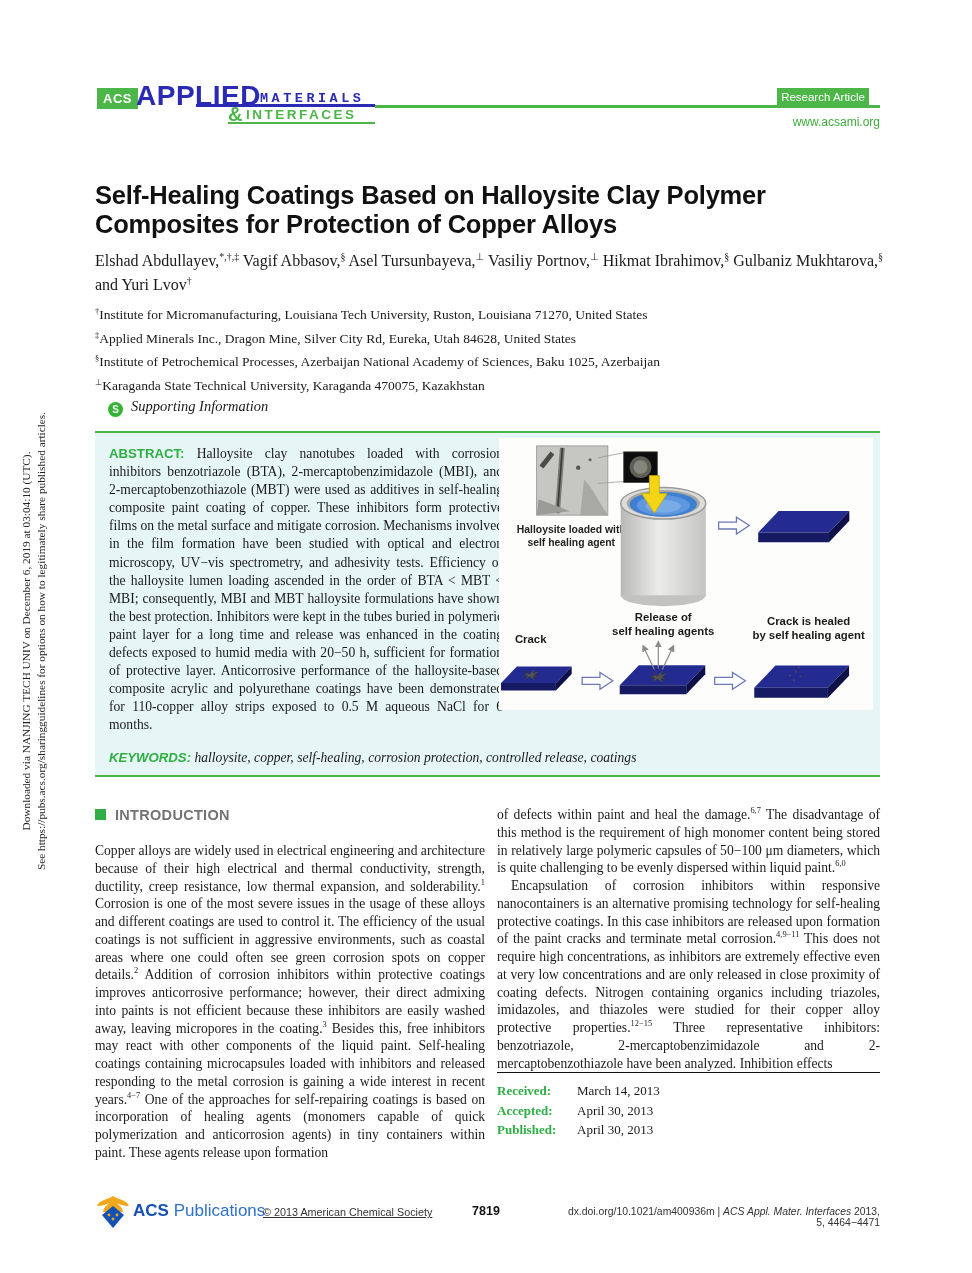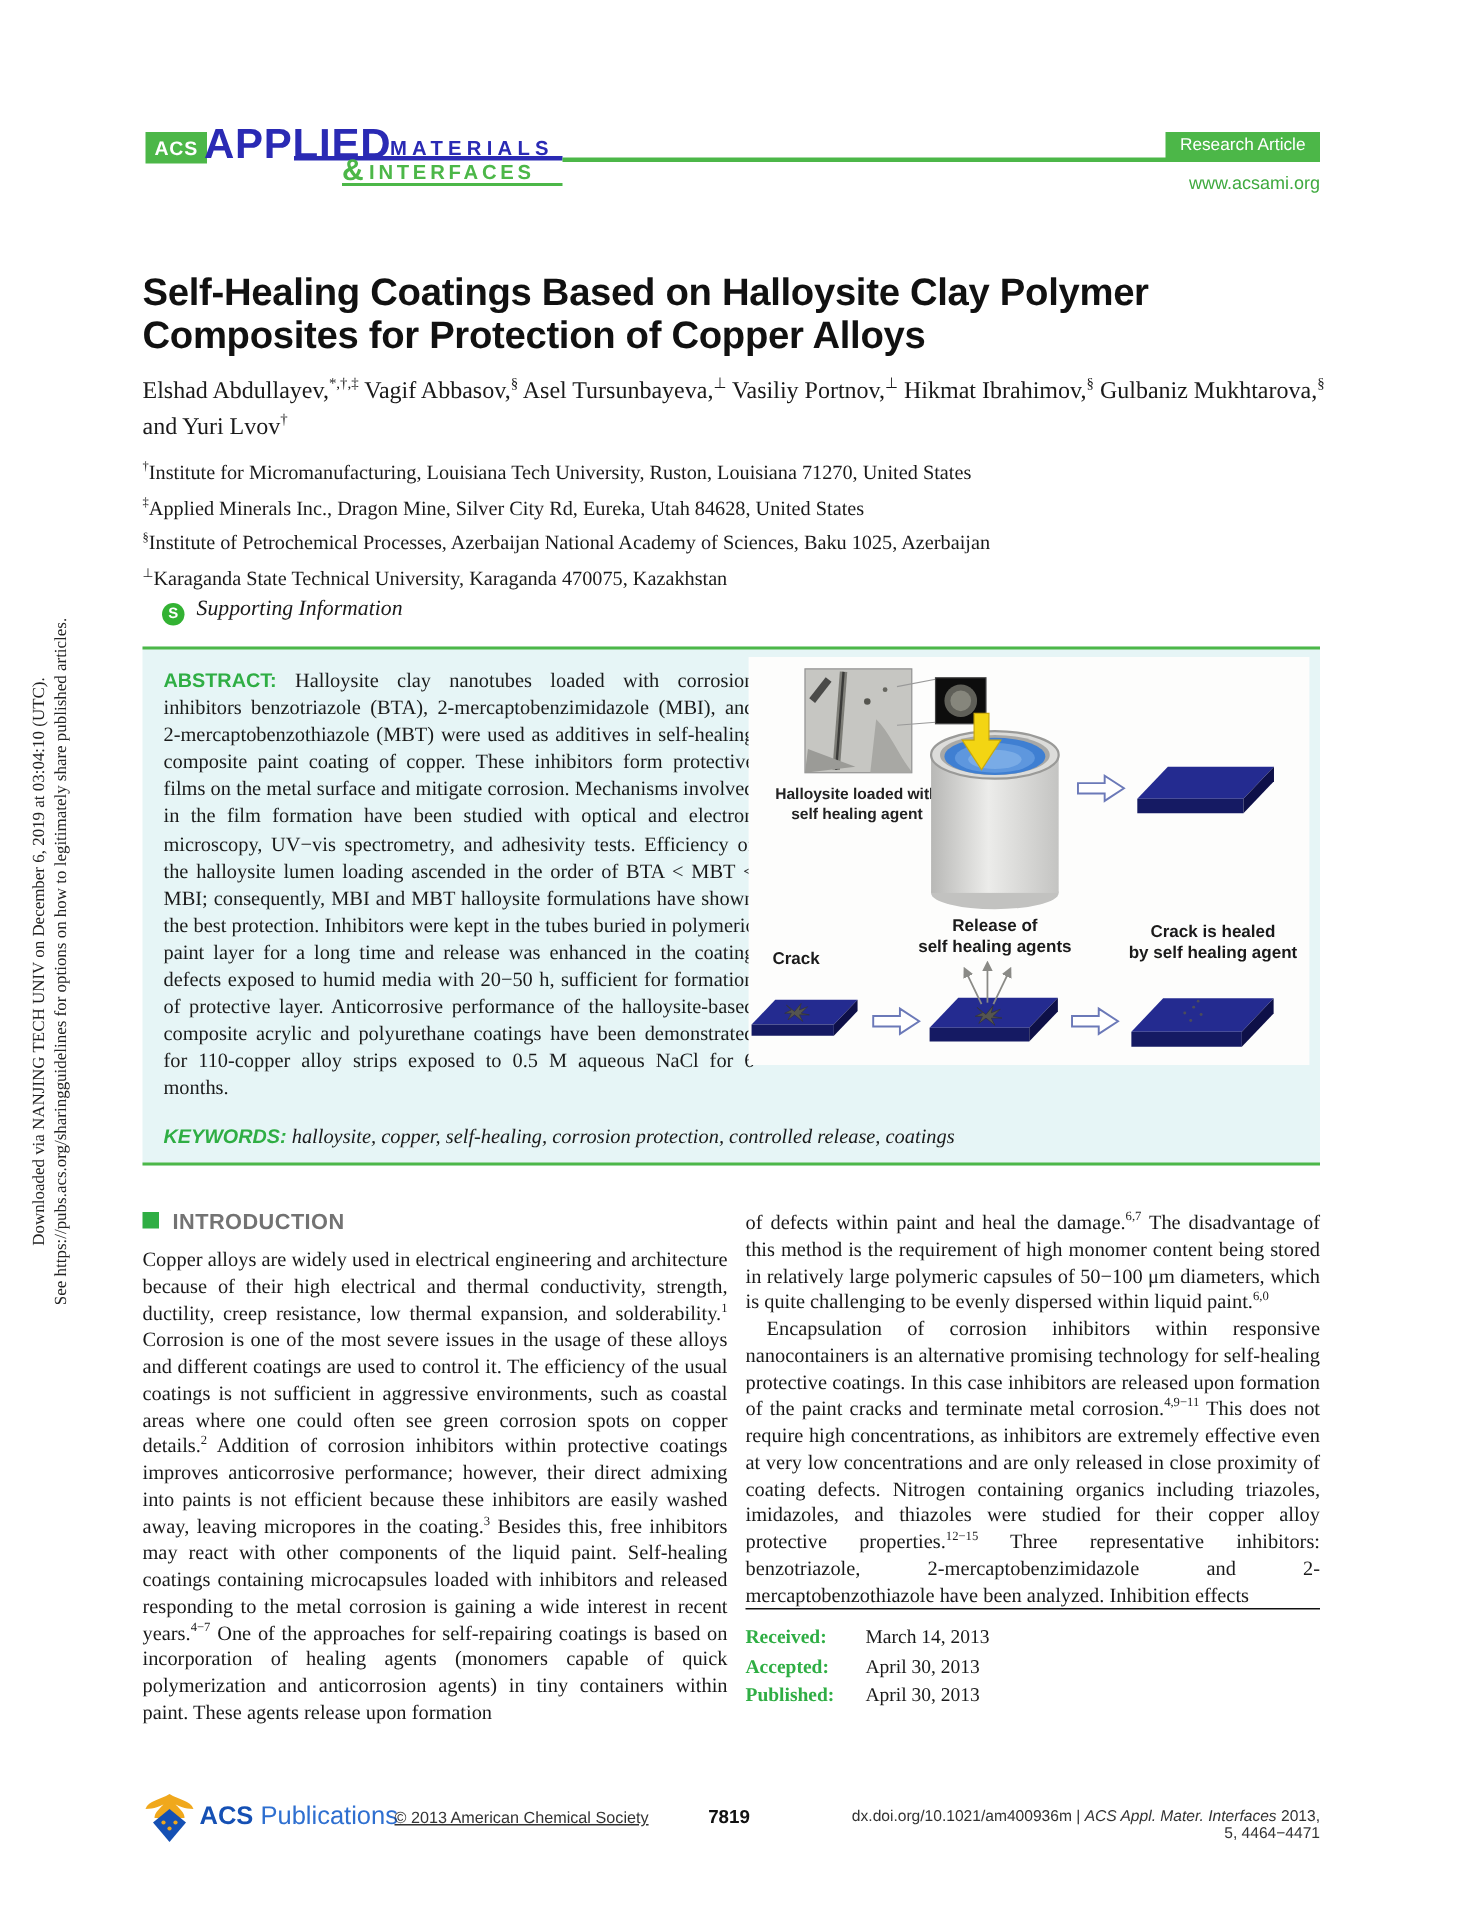--- a/index.html
+++ b/index.html
@@ -5,29 +5,29 @@
   html,body{margin:0;padding:0;background:#ffffff;}
   .page{position:relative;width:972px;height:1273px;background:#fff;overflow:hidden;
         font-family:"Liberation Serif",serif;color:#1a1a1a;}
   
   .acs-badge{position:absolute;left:97px;top:88px;background:#4cb748;color:#fff;
              font-family:"Liberation Sans",sans-serif;font-weight:bold;font-size:13px;
              padding:3px 6px 3px 6px;letter-spacing:.5px;}
   .logo-applied{position:absolute;left:136px;top:80px;color:#2a2ab4;
                 font-family:"Liberation Sans",sans-serif;font-weight:bold;font-size:28px;letter-spacing:.5px;}
   .logo-materials{position:absolute;left:260px;top:91px;color:#2a2ab4;
-                  font-family:Liberation Sans, sans-serif;font-weight:bold;font-size:13.5px;letter-spacing:3.5px;}
+                  font-family:Liberation Mono, monospace;font-weight:bold;font-size:13.5px;letter-spacing:3.5px;}
   .logo-amp{position:absolute;left:228px;top:103px;color:#4cb748;
             font-family:"Liberation Sans",sans-serif;font-weight:bold;font-size:20px;}
   .logo-interfaces{position:absolute;left:246px;top:107px;color:#4cb748;
                    font-family:"Liberation Sans",sans-serif;font-weight:bold;font-size:13.5px;letter-spacing:2.5px;}
   .rule-blue{position:absolute;left:196px;top:104px;width:179px;height:2.5px;background:#2a2ab4;}
   .rule-green-long{position:absolute;left:375px;top:105px;width:505px;height:2.5px;background:#4cb748;}
   .rule-green-under{position:absolute;left:228px;top:122px;width:147px;height:2px;background:#4cb748;}
-  .research-article{position:absolute;left:777px;top:88px;width:103px;height:19px;background:#4cb748;
+  .research-article{position:absolute;left:777px;top:88px;width:92px;height:19px;background:#4cb748;
                     color:#fff;font-family:"Liberation Sans",sans-serif;font-size:11.5px;
                     text-align:center;line-height:19px;}
   .site-url{position:absolute;left:680px;top:115px;width:200px;text-align:right;color:#3faa3f;
             font-family:"Liberation Sans",sans-serif;font-size:12px;}
   
   .sidebar-note{position:absolute;left:-245px;top:625px;width:560px;height:32px;
                 transform:rotate(-90deg);text-align:center;font-size:11.3px;color:#222;line-height:1.35;}
   
   .title{position:absolute;left:95px;top:181px;width:800px;
          font-family:"Liberation Sans",sans-serif;font-weight:bold;font-size:25.5px;
@@ -47,21 +47,21 @@
   .green-label{font-family:"Liberation Sans",sans-serif;font-weight:bold;color:#2fae44;font-size:13.2px;}
   .keywords{position:absolute;left:14px;bottom:9px;width:760px;font-size:13.6px;font-style:italic;}
   .figure{position:absolute;right:5px;top:5px;}
   
   .col-left{position:absolute;left:95px;top:806px;width:390px;}
   .col-right{position:absolute;left:497px;top:806px;width:383px;}
   .section-head{font-family:"Liberation Sans",sans-serif;font-weight:bold;font-size:14.5px;
                 color:#737373;letter-spacing:.3px;}
   .section-square{display:inline-block;width:11px;height:11px;background:#2fae44;margin-right:9px;}
   .body-par{margin:0;font-size:13.6px;line-height:17.75px;text-align:justify;}
-  .col-left .body-par{margin-top:7px;}
+  .col-left .body-par{margin-top:18px;}
   .indent{text-indent:14px;}
   .dates{border-top:1.8px solid #111;padding-top:8px;font-size:13px;line-height:19.5px;}
   .dates .dlabel{display:inline-block;width:80px;color:#2fae44;font-weight:bold;}
   
   .footer-logo{position:absolute;left:95px;top:1194px;}
   .footer-pub{position:absolute;left:133px;top:1201px;font-family:"Liberation Sans",sans-serif;font-size:17px;}
   .footer-pub .acs{font-weight:bold;color:#1550b4;}
   .footer-pub .pubs{color:#2e6fd0;}
   .footer-copy{position:absolute;left:263px;top:1206px;font-family:"Liberation Sans",sans-serif;
                font-size:10.8px;color:#333;text-decoration:underline;}

